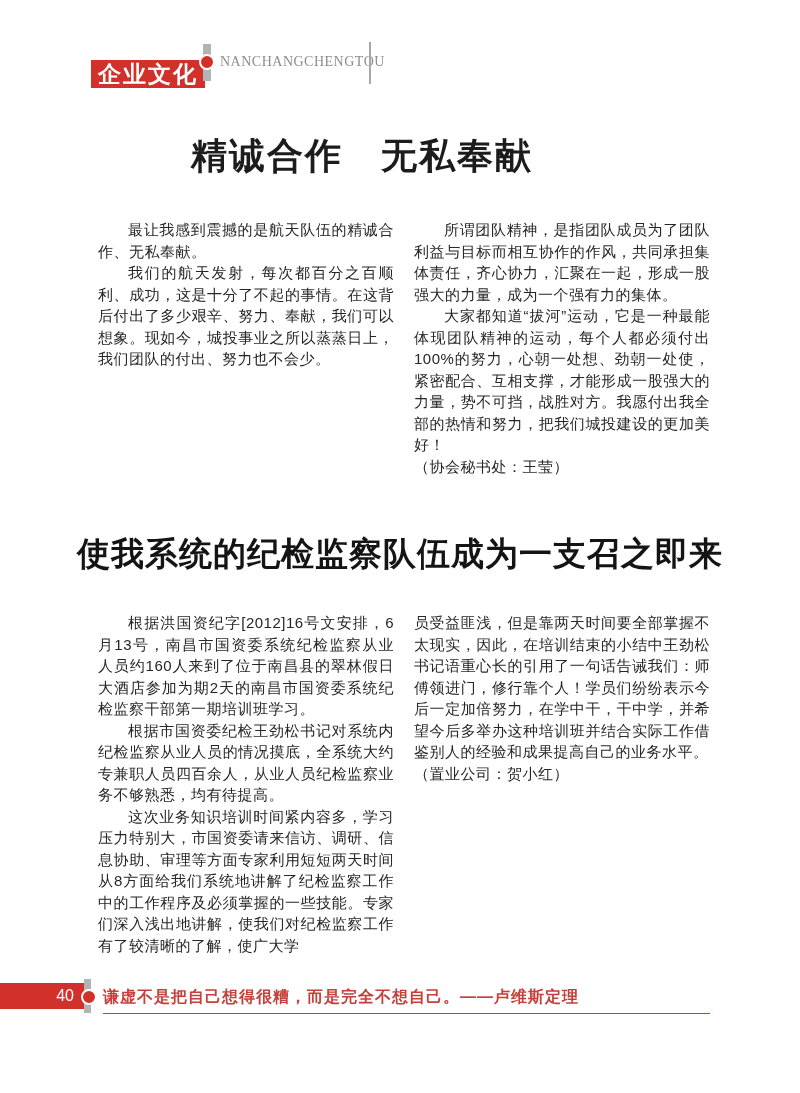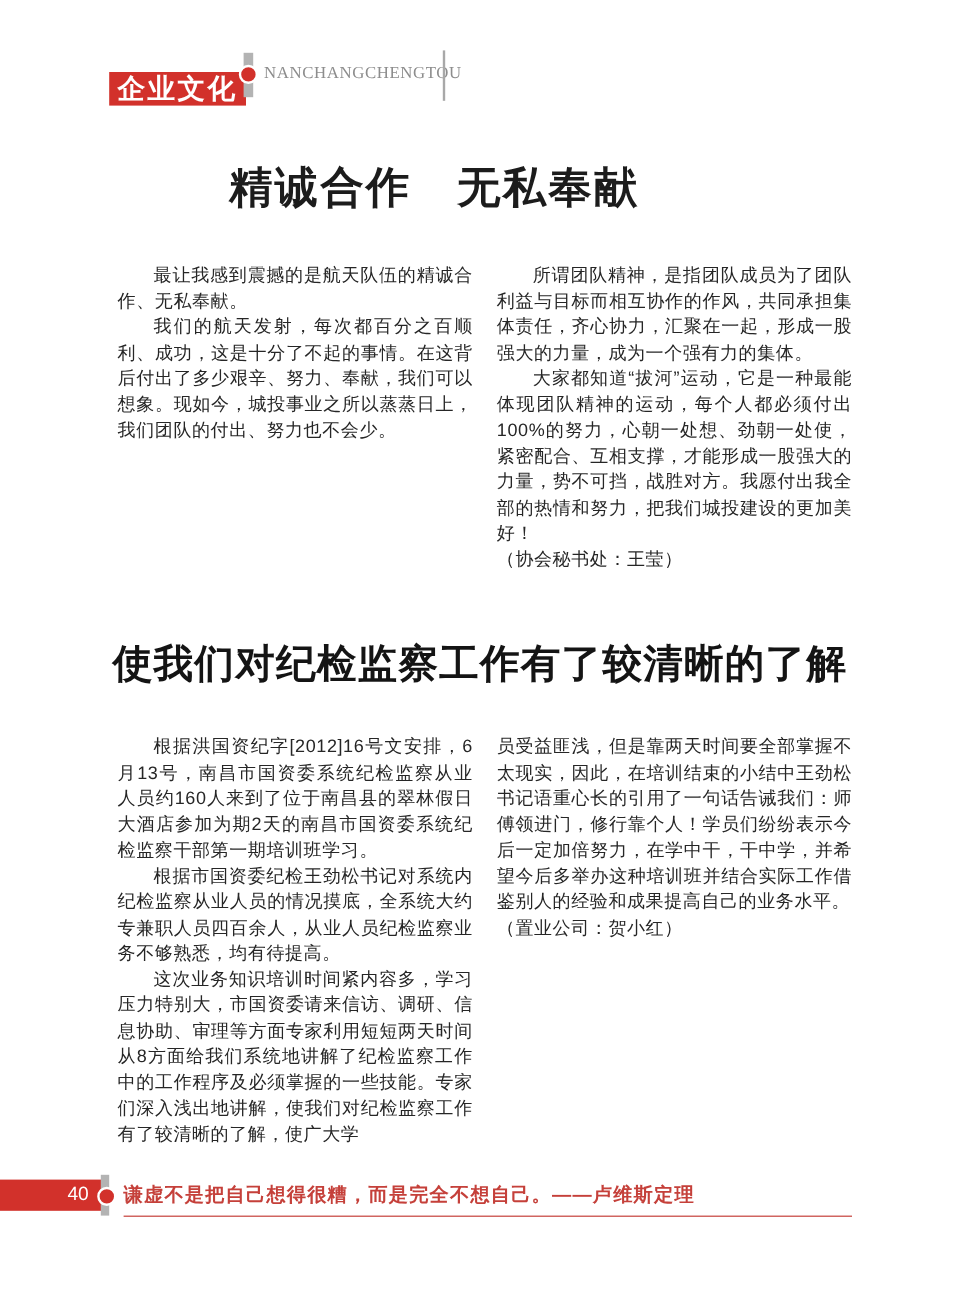--- a/index.html
+++ b/index.html
@@ -107,21 +107,21 @@
       </div>
       <div class="col">
         <p>所谓团队精神，是指团队成员为了团队利益与目标而相互协作的作风，共同承担集体责任，齐心协力，汇聚在一起，形成一股强大的力量，成为一个强有力的集体。</p>
         <p>大家都知道“拔河”运动，它是一种最能体现团队精神的运动，每个人都必须付出100%的努力，心朝一处想、劲朝一处使，紧密配合、互相支撑，才能形成一股强大的力量，势不可挡，战胜对方。我愿付出我全部的热情和努力，把我们城投建设的更加美好！</p>
         <p class="sig">（协会秘书处：王莹）</p>
       </div>
     </div>
   </div>
 
   <div>
-    <div class="title2">使我们对纪检监察工作有了较清晰的了解</div>
+    <div class="title2">使我系统的纪检监察队伍成为一支召之即来</div>
     <div class="cols cols2">
       <div class="col">
         <p>根据洪国资纪字[2012]16号文安排，6月13号，南昌市国资委系统纪检监察从业人员约160人来到了位于南昌县的翠林假日大酒店参加为期2天的南昌市国资委系统纪检监察干部第一期培训班学习。</p>
         <p>根据市国资委纪检王劲松书记对系统内纪检监察从业人员的情况摸底，全系统大约专兼职人员四百余人，从业人员纪检监察业务不够熟悉，均有待提高。</p>
         <p>这次业务知识培训时间紧内容多，学习压力特别大，市国资委请来信访、调研、信息协助、审理等方面专家利用短短两天时间从8方面给我们系统地讲解了纪检监察工作中的工作程序及必须掌握的一些技能。专家们深入浅出地讲解，使我们对纪检监察工作有了较清晰的了解，使广大学</p>
       </div>
       <div class="col">
         <p class="continuation">员受益匪浅，但是靠两天时间要全部掌握不太现实，因此，在培训结束的小结中王劲松书记语重心长的引用了一句话告诫我们：师傅领进门，修行靠个人！学员们纷纷表示今后一定加倍努力，在学中干，干中学，并希望今后多举办这种培训班并结合实际工作借鉴别人的经验和成果提高自己的业务水平。</p>
         <p class="sig">（置业公司：贺小红）</p>
       </div>

